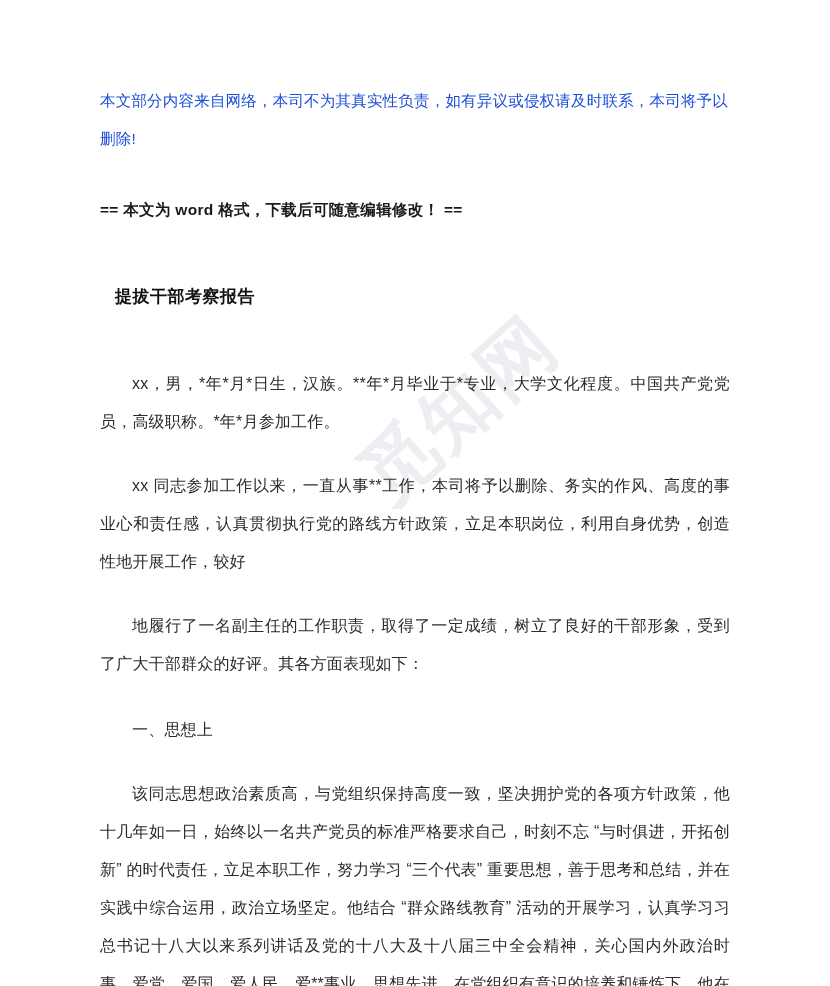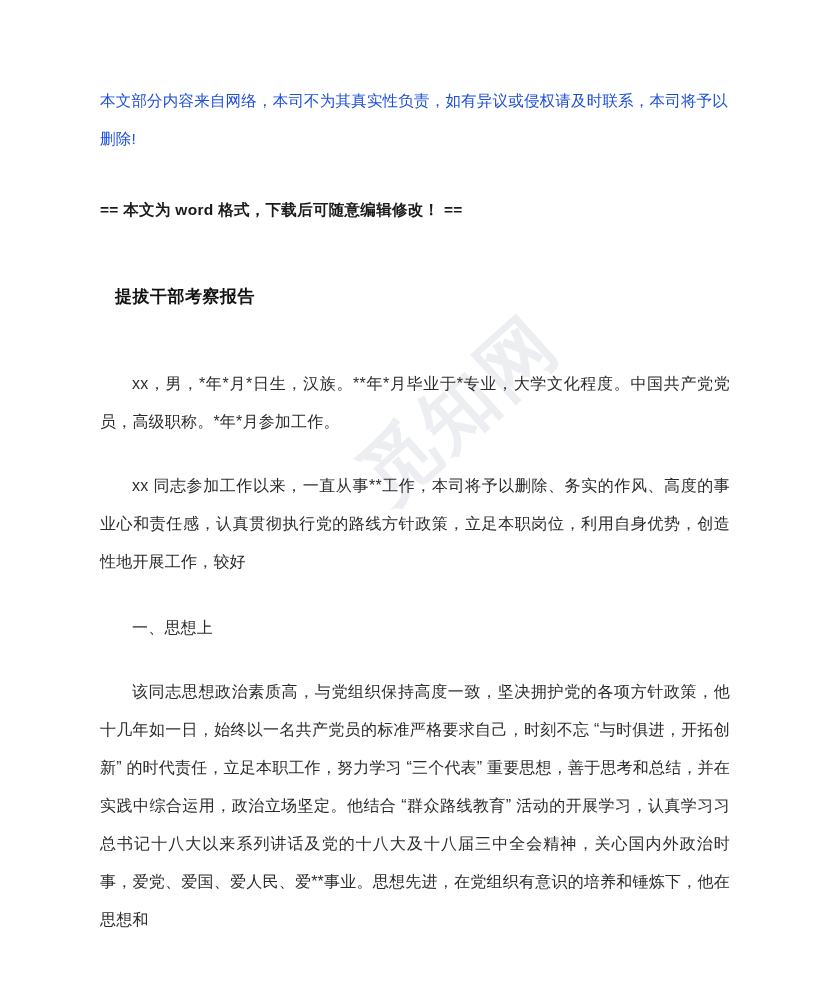--- a/index.html
+++ b/index.html
@@ -126,19 +126,20 @@
     <p class="disclaimer">本文部分内容来自网络，本司不为其真实性负责，如有异议或侵权请及时联系，本司将予以删除!</p>
 
     <p class="word-note">== 本文为 word 格式，下载后可随意编辑修改！ ==</p>
 
     <h1 class="title">提拔干部考察报告</h1>
 
     <p class="para indent first">xx，男，*年*月*日生，汉族。**年*月毕业于*专业，大学文化程度。中国共产党党员，高级职称。*年*月参加工作。</p>
 
     <p class="para indent">xx 同志参加工作以来，一直从事**工作，本司将予以删除、务实的作风、高度的事业心和责任感，认真贯彻执行党的路线方针政策，立足本职岗位，利用自身优势，创造性地开展工作，较好</p>
 
+    <p class="para indent">地履行了一名副主任的工作职责，取得了一定成绩，树立了良好的干部形象，受到了广大干部群众的好评。其各方面表现如下：</p>
 
     <p class="para section">一、思想上</p>
 
     <p class="para indent lastblock">该同志思想政治素质高，与党组织保持高度一致，坚决拥护党的各项方针政策，他十几年如一日，始终以一名共产党员的标准严格要求自己，时刻不忘 “与时俱进，开拓创新” 的时代责任，立足本职工作，努力学习 “三个代表” 重要思想，善于思考和总结，并在实践中综合运用，政治立场坚定。他结合 “群众路线教育” 活动的开展学习，认真学习习总书记十八大以来系列讲话及党的十八大及十八届三中全会精神，关心国内外政治时事，爱党、爱国、爱人民、爱**事业。思想先进，在党组织有意识的培养和锤炼下，他在思想和</p>
 
   </div>
 </div>
 
 </body></html>

